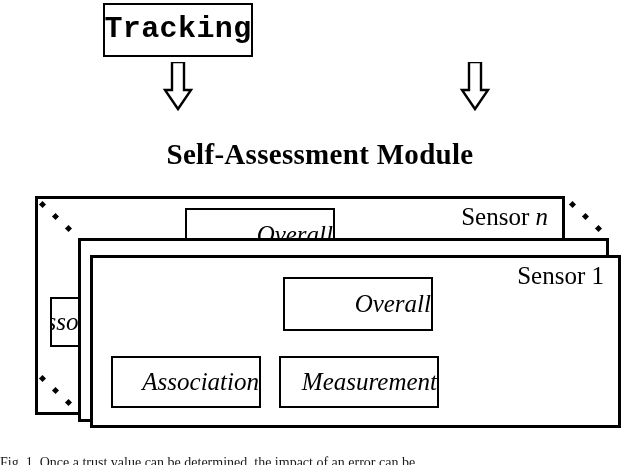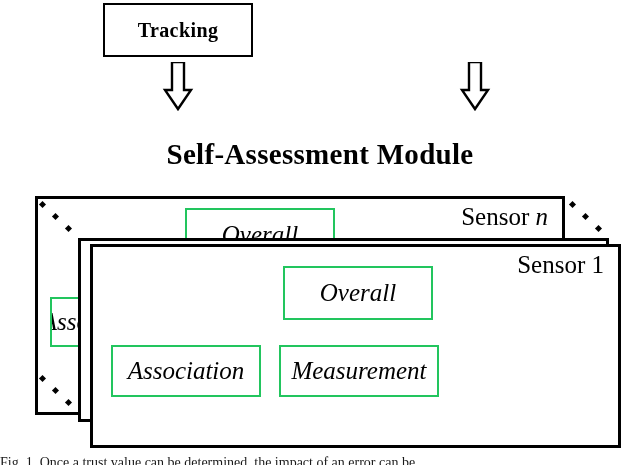--- a/index.html
+++ b/index.html
@@ -30,22 +30,23 @@
     display: flex;
     align-items: center;
     justify-content: center;
     text-align: center;
     line-height: 1.05;
   }
 
   
   .src-box {
     font-weight: bold;
-    font-size: 20px;
+    font-size: 30px;
     letter-spacing: 0.4px;
+    font-family: Liberation Mono, monospace;
   }
   #box-tracking  { left: 103px; top: 3px;  width: 150px; height: 54px; }
   #box-subjective{ left: 372px; top: 3px;  width: 206px; height: 54px; }
 
   
   .arrow-wrap {
     position: absolute;
     width: 34px;
     height: 50px;
   }
@@ -67,41 +68,41 @@
 
   
   .panel {
     position: absolute;
     background: #ffffff;
     border: 3px solid #000000;
     box-sizing: border-box;
   }
   #panel-back   { left: 35px; top: 196px; width: 530px; height: 219px; z-index: 10; }
   #panel-middle { left: 78px; top: 238px; width: 531px; height: 184px; z-index: 20; }
-  #panel-front  { left: 90px; top: 244px; width: 531px; height: 204px; z-index: 30; }
+  #panel-front  { left: 90px; top: 255px; width: 531px; height: 173px; z-index: 30; }
 
   .panel-label {
     position: absolute;
     right: 14px;
     top: 4px;
     font-size: 25px;
     font-style: normal;
     white-space: nowrap;
   }
   .panel-label .sensor-idx-italic { font-style: italic; }
 
   
   .inner-box {
     position: absolute;
     background: #ffffff;
-    border: 2px solid #22c55e;
+    border: 2px solid #000000;
     box-sizing: border-box;
     display: flex;
     align-items: center;
-    justify-content: center;
+    justify-content: flex-end;
     font-style: italic;
     font-size: 25px;
     white-space: nowrap;
     overflow: hidden;
   }
 
   
   #back-overall     { left: 185px; top: 208px; width: 150px; height: 54px; z-index: 11; }
   #back-association { left: 12px;  top: 98px;  width: 100px; height: 50px; z-index: 11; }
 

